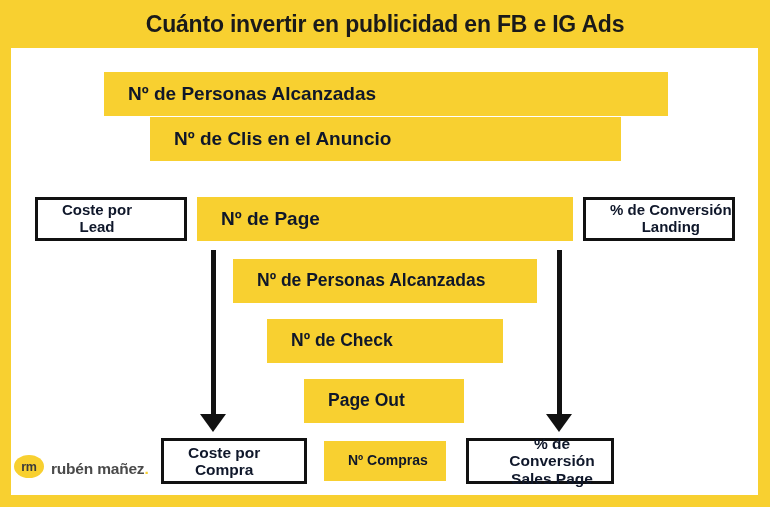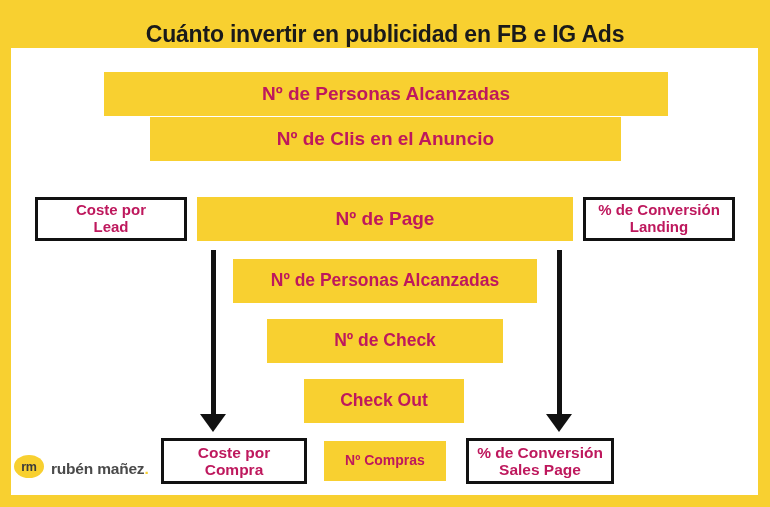--- a/index.html
+++ b/index.html
@@ -45,33 +45,33 @@
   .title {
     position: absolute;
     left: 0; top: 0;
     width: 770px; height: 48px;
     line-height: 48px;
     text-align: center;
     font-size: 23px;
     font-weight: bold;
     color: #1a1a1a;
     letter-spacing: -0.2px;
-    margin-top: 10px;
   }
   
   .box {
     position: absolute;
     box-sizing: border-box;
     display: flex;
     align-items: center;
-    justify-content: center;
+    justify-content: flex-start;
     text-align: center;
-    color: #be185d;
+    color: #0f172a;
     font-weight: bold;
     line-height: 1.12;
+    padding-left: 24px;
   }
   .box.filled {
     background: #f8d030;
     border: none;
   }
   .box.outlined {
     background: #ffffff;
     border: 3px solid #111111;
   }
   
@@ -154,21 +154,21 @@
 
   <div class="box filled" style="left:233px; top:259px; width:304px; height:44px; font-size:17.5px;">
     <span>Nº de Personas Alcanzadas</span>
   </div>
 
   <div class="box filled" style="left:267px; top:319px; width:236px; height:44px; font-size:17.5px;">
     <span>Nº de Check</span>
   </div>
 
   <div class="box filled" style="left:304px; top:379px; width:160px; height:44px; font-size:17.5px;">
-    <span>Check Out</span>
+    <span>Page Out</span>
   </div>
 
   <div class="arrow-shaft" style="left:211px; top:250px; height:170px;"></div>
   <div class="arrow-head" style="left:200px; top:414px;"></div>
 
   <div class="arrow-shaft" style="left:557px; top:250px; height:170px;"></div>
   <div class="arrow-head" style="left:546px; top:414px;"></div>
 
   <div class="box outlined" style="left:161px; top:438px; width:146px; height:46px; font-size:15.5px; white-space:pre-line;">
     <span>Coste por

